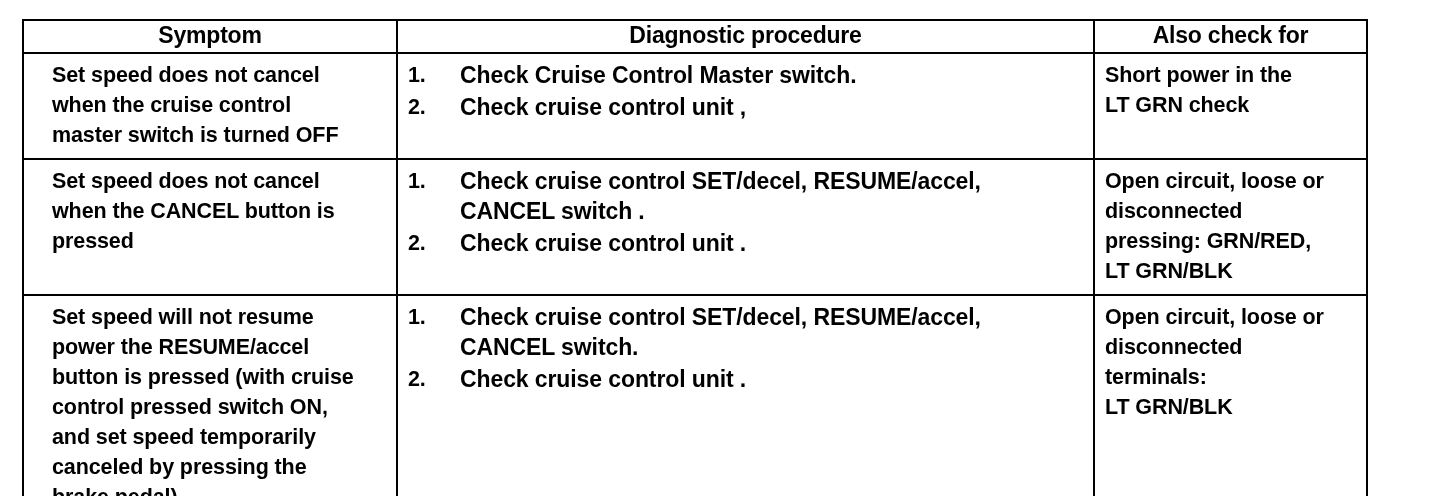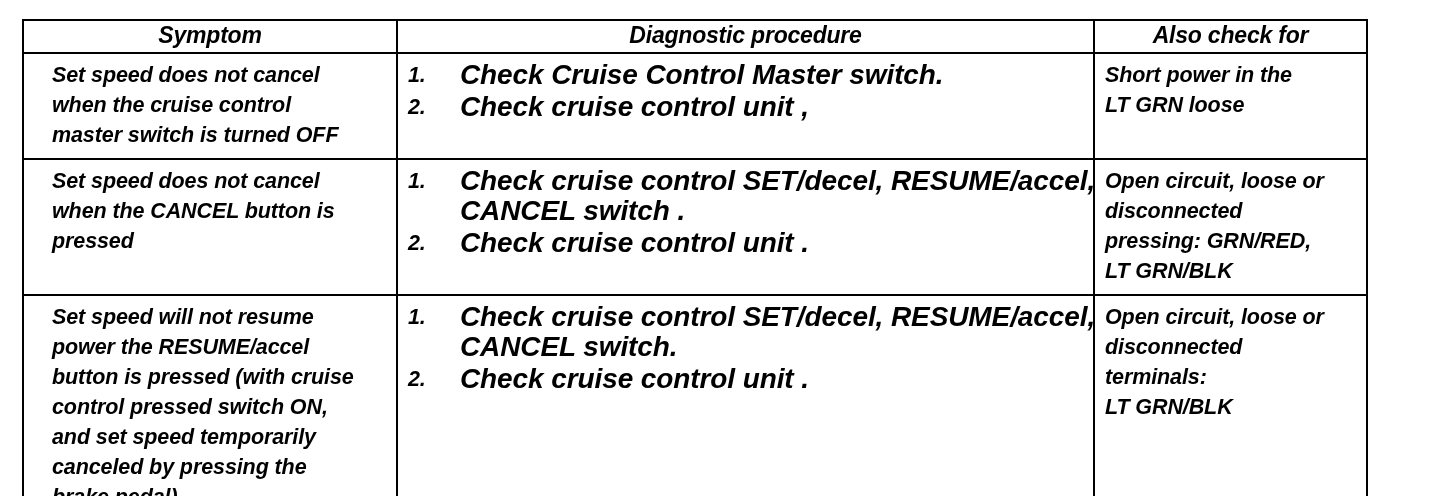--- a/index.html
+++ b/index.html
@@ -15,21 +15,20 @@
     font-family: "Liberation Sans", sans-serif;
     color: #000000;
     -webkit-font-smoothing: none;
   }
 
   .page {
     position: relative;
     width: 1440px;
     height: 496px;
     background: #ffffff;
-    font-style: italic;
   }
 
   
   .symptom-table {
     position: absolute;
     left: 22px;
     top: 19px;
     width: 1344px;
     border-collapse: collapse;
     table-layout: fixed;
@@ -91,21 +90,21 @@
   .proc-num {
     flex: 0 0 auto;
     width: 52px;
     font-size: 21.5px;
     line-height: 30px;
     font-weight: bold;
     white-space: pre;
   }
   .proc-body {
     flex: 1 1 auto;
-    font-size: 28px;
+    font-size: 23px;
     line-height: 30px;
     font-weight: bold;
   }
   .proc-line {
     display: block;
     white-space: pre;
   }
 
   
   tr.row-1 .cell { min-height: 84px; }
@@ -154,21 +153,21 @@
                 <span class="proc-body">
                   <span class="proc-line">Check cruise control unit ,</span>
                 </span>
               </li>
             </ol>
           </div>
         </td>
         <td>
           <div class="cell cell-also">
             <span class="cell-text-line">Short power in the</span>
-            <span class="cell-text-line">LT GRN loose</span>
+            <span class="cell-text-line">LT GRN check</span>
           </div>
         </td>
       </tr>
 
       <tr class="row-2">
         <td>
           <div class="cell cell-symptom">
             <span class="cell-text-line">Set speed does not cancel</span>
             <span class="cell-text-line">when the CANCEL button is</span>
             <span class="cell-text-line">pressed</span>

